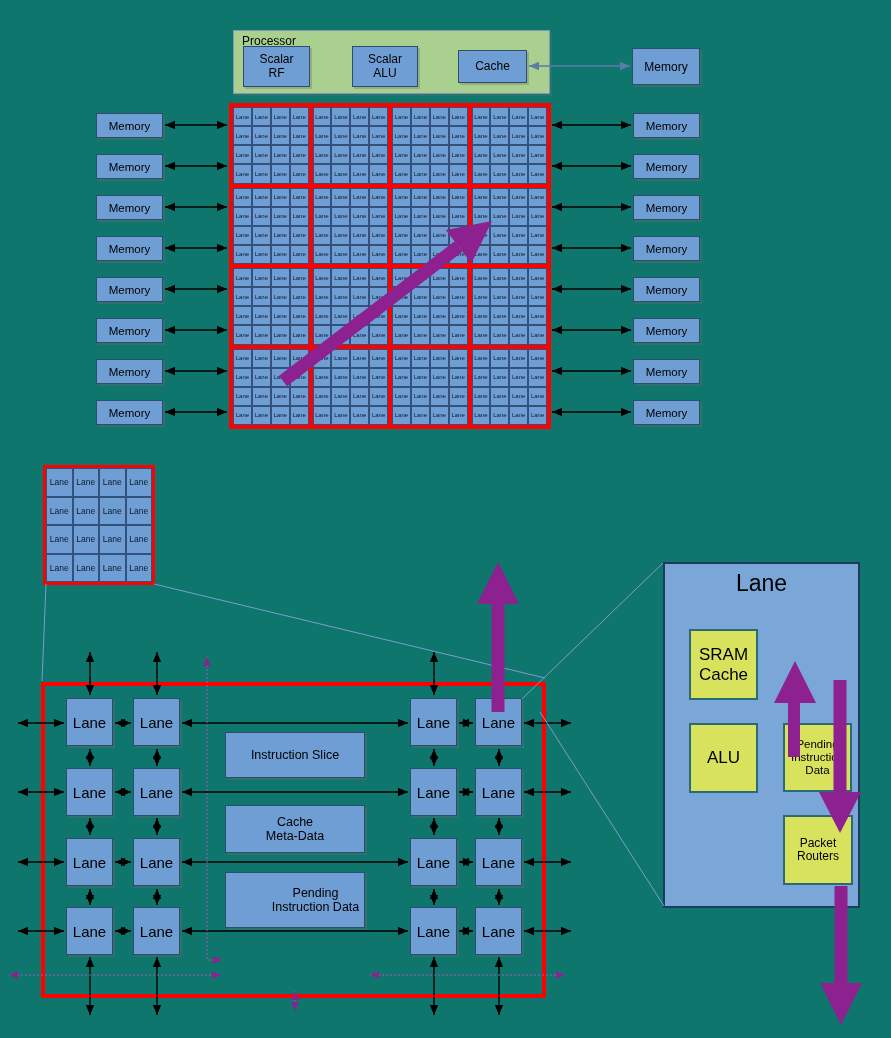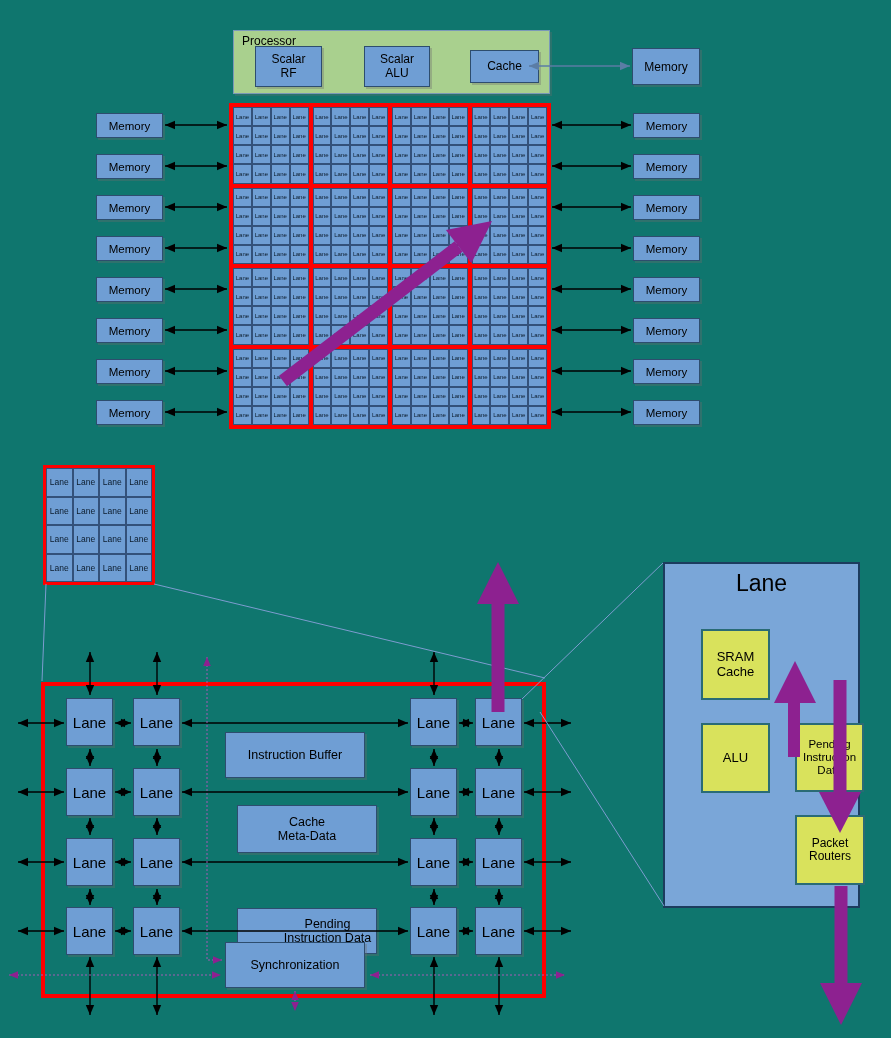--- a/index.html
+++ b/index.html
@@ -5,21 +5,21 @@
   :root{
     --blue:#6f9ed4; --blue-border:#2d4d6e; --detail-bg:#7aa6d8;
     --green:#a9d08e; --green-border:#7a99b8;
     --yellow:#d9e25c; --yellow-border:#2a6b75;
     --red:#ff0000; --purple:#8d2190; --dotted:#a65bb5;
     --connector:#7d9cd0; --steel:#5b7da5;
   }
   html,body{margin:0;padding:0;background:#fff;}
   body{font-family:"Liberation Sans", sans-serif; color:#000;}
   #canvas{position:relative;width:891px;height:1038px;background:#0f766e;overflow:hidden;}
-  .pre{white-space:pre-line;line-height:1.12;margin-left:12px;}
+  .pre{white-space:pre-line;line-height:1.12;}
   .abs{position:absolute;box-sizing:border-box;}
   .bluebox{background:var(--blue);border:1px solid var(--blue-border);
     display:flex;align-items:center;justify-content:center;text-align:center;
     box-shadow:2px 2px 0 rgba(110,110,110,.35);}
   
   .proc{left:233px;top:30px;width:317px;height:64px;background:var(--green);
     border:1px solid var(--green-border);box-shadow:2px 2px 0 rgba(110,110,110,.3);}
   .proc-label{position:absolute;top:3px;left:8px;font-size:12px;}
   .pbox{font-size:12px;}
   #pb0{left:243px;top:46px;width:67px;height:41px;}
@@ -38,28 +38,28 @@
   #small-grid{left:43px;top:465px;width:112px;height:120px;border:3px solid var(--red);
     display:grid;grid-template-columns:repeat(4,1fr);grid-template-rows:repeat(4,1fr);}
   .sg-cell{border:0.5px solid #33517a;background:var(--blue);display:flex;align-items:center;
     justify-content:center;font-size:8.5px;color:#0b1b2b;box-sizing:border-box;}
   
   #cluster-box{left:41px;top:682px;width:505px;height:316px;border:4px solid var(--red);}
   .cl-lane{width:47px;height:48px;font-size:15px;}
   .cb{left:225px;width:140px;font-size:12.5px;}
   #cb0{top:732px;height:46px;}
   #cb1{top:805px;height:48px;}
-  #cb2{top:908px;height:46px;padding-left:41px;}
+  #cb2{top:872px;height:56px;padding-left:41px;}
   #cb3{top:942px;height:46px;}
   
   #detail{left:663px;top:562px;width:197px;height:346px;background:var(--detail-bg);
     border:2px solid #1c3c5e;}
   #detail-title{left:663px;top:570px;width:197px;text-align:center;font-size:23px;}
   .ybox{background:var(--yellow);border:2px solid var(--yellow-border);
-    display:flex;align-items:center;justify-content:center;text-align:center;font-size:13px;}
+    display:flex;align-items:center;justify-content:center;text-align:center;font-size:17px;}
   #yb0{left:689px;top:629px;width:69px;height:71px;}
   #yb1{left:783px;top:629px;width:69px;height:74px;}
   #yb2{left:689px;top:723px;width:69px;height:70px;}
   #yb3{left:783px;top:723px;width:69px;height:69px;font-size:11.5px;}
   #yb4{left:783px;top:815px;width:70px;height:70px;font-size:12px;}
   #overlay{position:absolute;left:0;top:0;pointer-events:none;}
 </style>
 </head>
 <body>
 
@@ -418,26 +418,25 @@
       <div class="abs bluebox cl-lane" style="left: 475px; top: 768px;">Lane</div>
       <div class="abs bluebox cl-lane" style="left: 66px; top: 838px;">Lane</div>
       <div class="abs bluebox cl-lane" style="left: 133px; top: 838px;">Lane</div>
       <div class="abs bluebox cl-lane" style="left: 410px; top: 838px;">Lane</div>
       <div class="abs bluebox cl-lane" style="left: 475px; top: 838px;">Lane</div>
       <div class="abs bluebox cl-lane" style="left: 66px; top: 907px;">Lane</div>
       <div class="abs bluebox cl-lane" style="left: 133px; top: 907px;">Lane</div>
       <div class="abs bluebox cl-lane" style="left: 410px; top: 907px;">Lane</div>
       <div class="abs bluebox cl-lane" style="left: 475px; top: 907px;">Lane</div>
     </div>
-  <div class="abs bluebox cb" id="cb0">Instruction Buffer</div>
+  <div class="abs bluebox cb" id="cb0">Instruction Slice</div>
   <div class="abs bluebox cb pre" id="cb1">Cache
 Meta-Data</div>
   <div class="abs bluebox cb pre" id="cb2">Pending
 Instruction Data</div>
-  <div class="abs bluebox cb" id="cb3">Synchronization</div>
 
   <div class="abs" id="detail"></div>
   <div class="abs" id="detail-title">Lane</div>
   <div class="abs ybox pre" id="yb0">SRAM
 Cache</div>
   <div class="abs ybox pre" id="yb2">ALU</div>
   <div class="abs ybox pre" id="yb3">Pending
 Instruction
 Data</div>
   <div class="abs ybox pre" id="yb4">Packet

